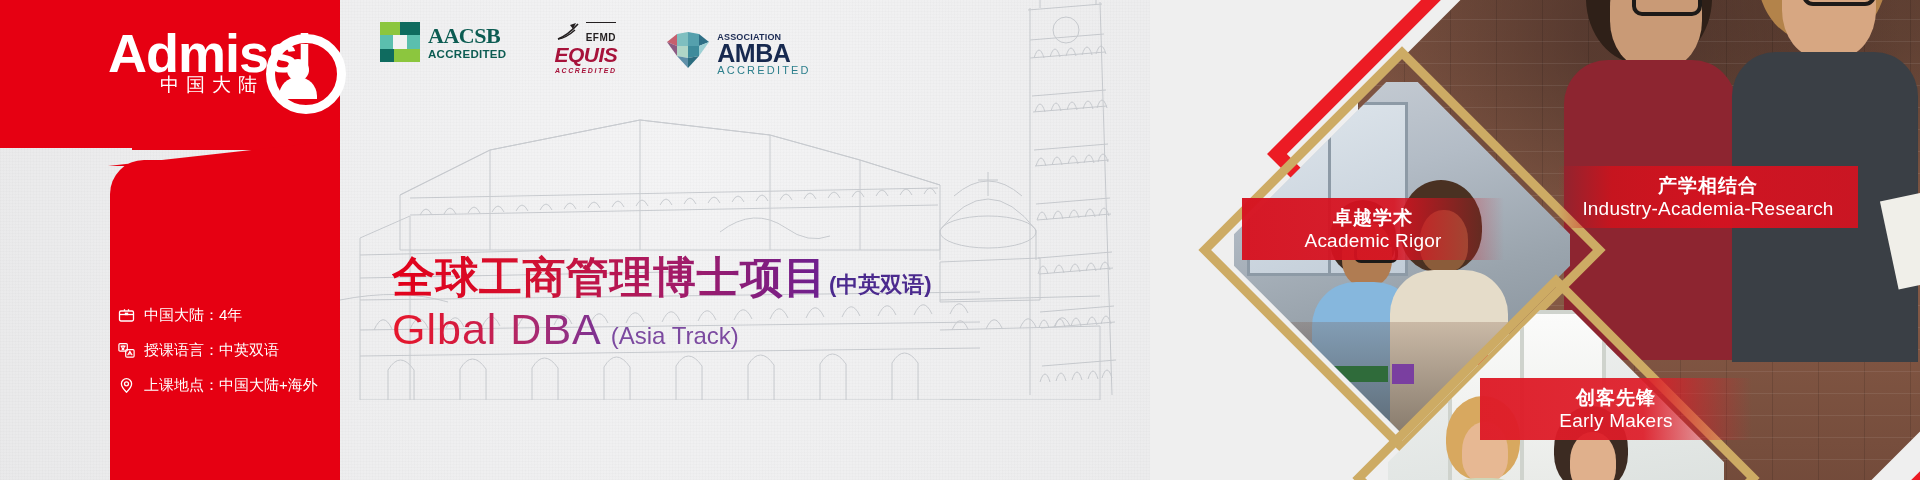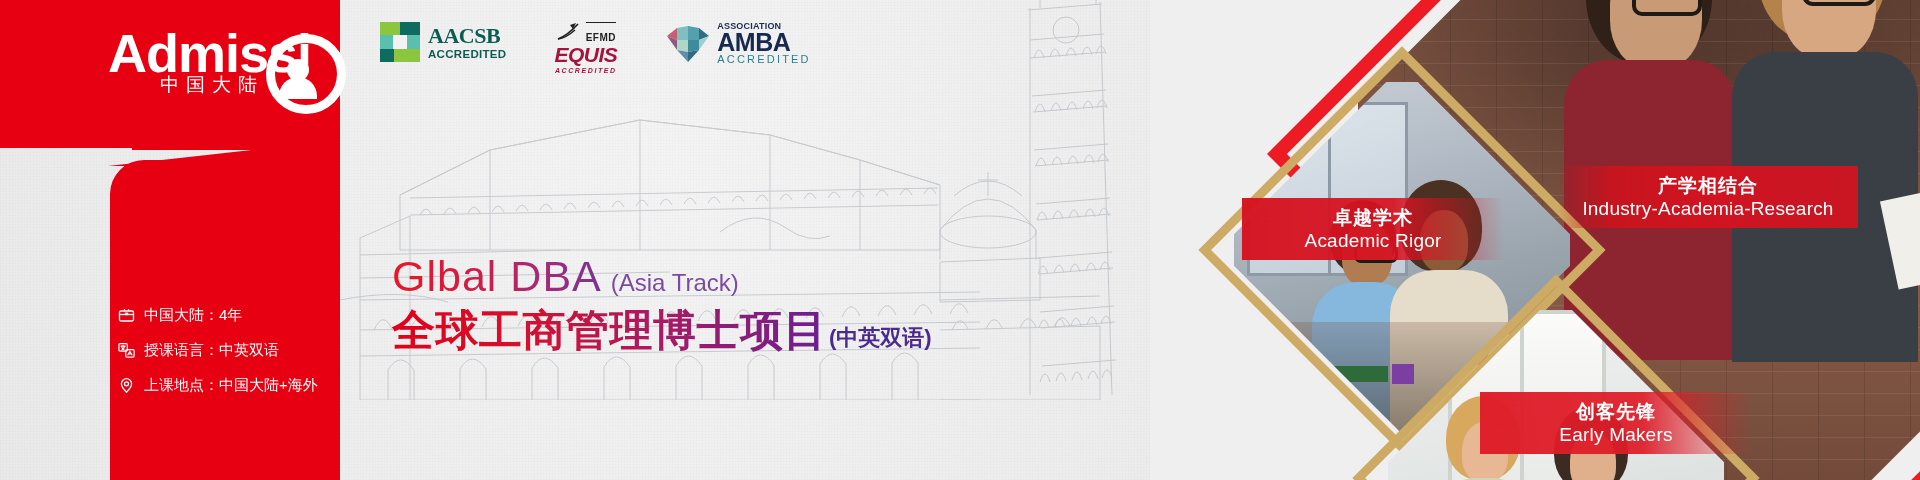--- a/index.html
+++ b/index.html
@@ -92,21 +92,21 @@
   .aacsb-main{font-size:22px;font-weight:700;color:#0c5c52;letter-spacing:-.5px;font-family:Liberation Serif, serif;}
   .aacsb-sub{font-size:11.5px;font-weight:700;color:#0c5c52;letter-spacing:.3px;}
   .equis-wrap{display:flex;flex-direction:column;align-items:center;gap:0;}
   .equis-top{display:flex;align-items:flex-start;gap:4px;}
   .efmd-txt{font-size:10px;font-weight:700;color:#231f20;letter-spacing:.5px;
             border-top:1.4px solid #231f20;padding-top:9px;}
   .equis-main{font-size:21px;font-style:italic;font-weight:700;color:#a7123a;letter-spacing:-.5px;}
   .equis-sub{font-size:7px;font-weight:700;color:#a7123a;letter-spacing:1.6px;font-style:italic;}
   .amba-wrap{display:flex;align-items:center;gap:6px;}
   .amba-text{line-height:1;}
-  .amba-assoc{font-size:9px;font-weight:600;color:#1b2a53;letter-spacing:.2px;}
+  .amba-assoc{font-size:9px;font-weight:600;color:#1b2a53;letter-spacing:.2px;margin-top:11px;}
   .amba-main{font-size:25px;font-weight:600;color:#17294f;letter-spacing:-.5px;line-height:.9;}
   .amba-sub{font-size:11px;font-weight:500;color:#2c7f8c;letter-spacing:2.2px;}
 
   
   #pisa-art{position:absolute;left:0;top:0;width:830px;height:400px;opacity:.55;}
 
   
   #headline-block{position:absolute;left:52px;top:248px;width:760px;}
   #title-line1{
     font-size:44px;font-weight:800;line-height:1.06;letter-spacing:1px;white-space:nowrap;
@@ -217,21 +217,21 @@
   .label-en{font-size:19px;font-weight:500;letter-spacing:.2px;}
   #label-1{
     left:92px;top:198px;width:262px;
     background:linear-gradient(90deg,rgba(214,18,32,.97) 0%,rgba(214,18,32,.93) 58%,rgba(214,18,32,.0) 100%);
   }
   #label-2{
     left:408px;top:166px;width:300px;
     background:linear-gradient(90deg,rgba(200,20,30,.0) 0%,rgba(208,18,28,.85) 18%,rgba(214,18,32,.95) 55%,rgba(214,18,32,.92) 100%);
   }
   #label-3{
-    left:330px;top:392px;width:272px;
+    left:330px;top:378px;width:272px;
     background:linear-gradient(90deg,rgba(222,28,40,.97) 0%,rgba(222,28,40,.93) 60%,rgba(222,28,40,0) 100%);
   }
 </style>
 </head>
 <body>
 
 <div id="banner">
 
   <div id="paper-noise"></div>
 
@@ -435,27 +435,27 @@
         </svg>
         <div class="amba-text">
           <div class="amba-assoc">ASSOCIATION</div>
           <div class="amba-main">AMBA</div>
           <div class="amba-sub">ACCREDITED</div>
         </div>
       </div>
     </div>
 
     <div id="headline-block">
+      <div id="title-line2-wrap">
+        <div id="title-line2">全球工商管理博士项目</div>
+        <div id="title-line2-sub">(中英双语)</div>
+      </div>
       <div id="title-line3-wrap">
         <div id="title-line3">Glbal DBA</div>
         <div id="title-line3-sub">(Asia Track)</div>
-      </div>
-      <div id="title-line2-wrap">
-        <div id="title-line2">全球工商管理博士项目</div>
-        <div id="title-line2-sub">(中英双语)</div>
       </div>
     </div>
   </div>
 
   <div id="left-panel">
     <div class="red-block" id="red-bar-mid"></div>
     <div class="red-block" id="red-top"></div>
     <div class="red-block" id="red-notch"></div>
     <div class="red-block" id="red-bottom"></div>
 

